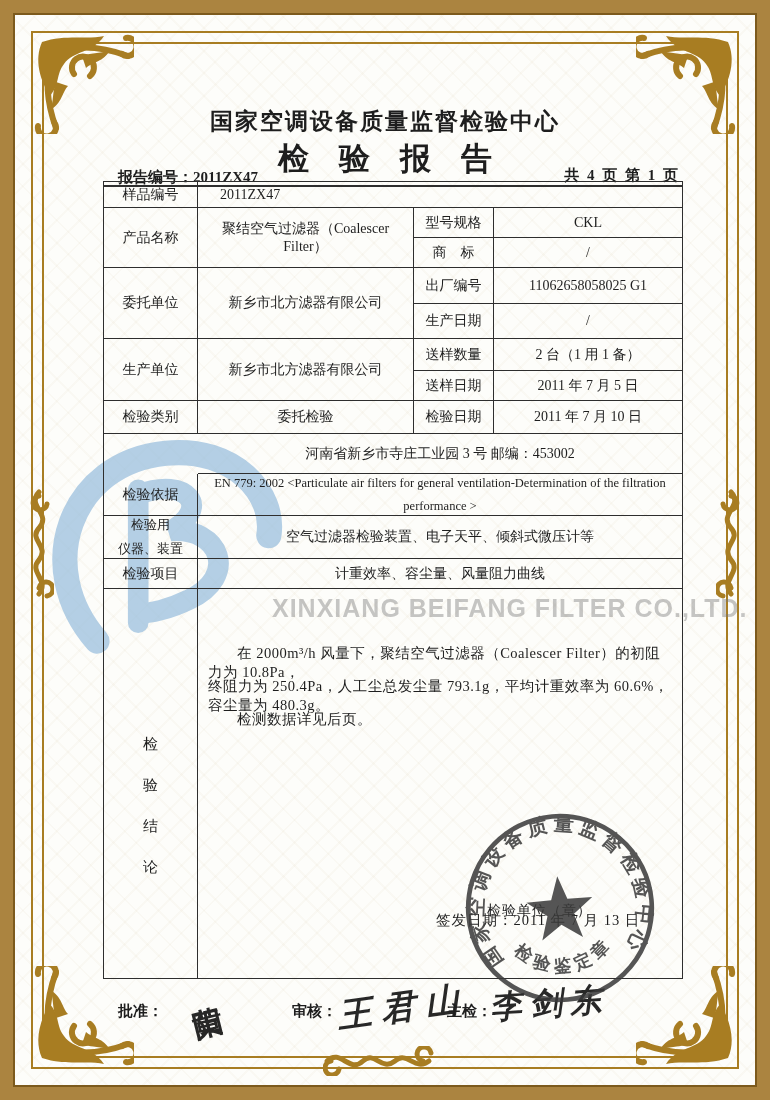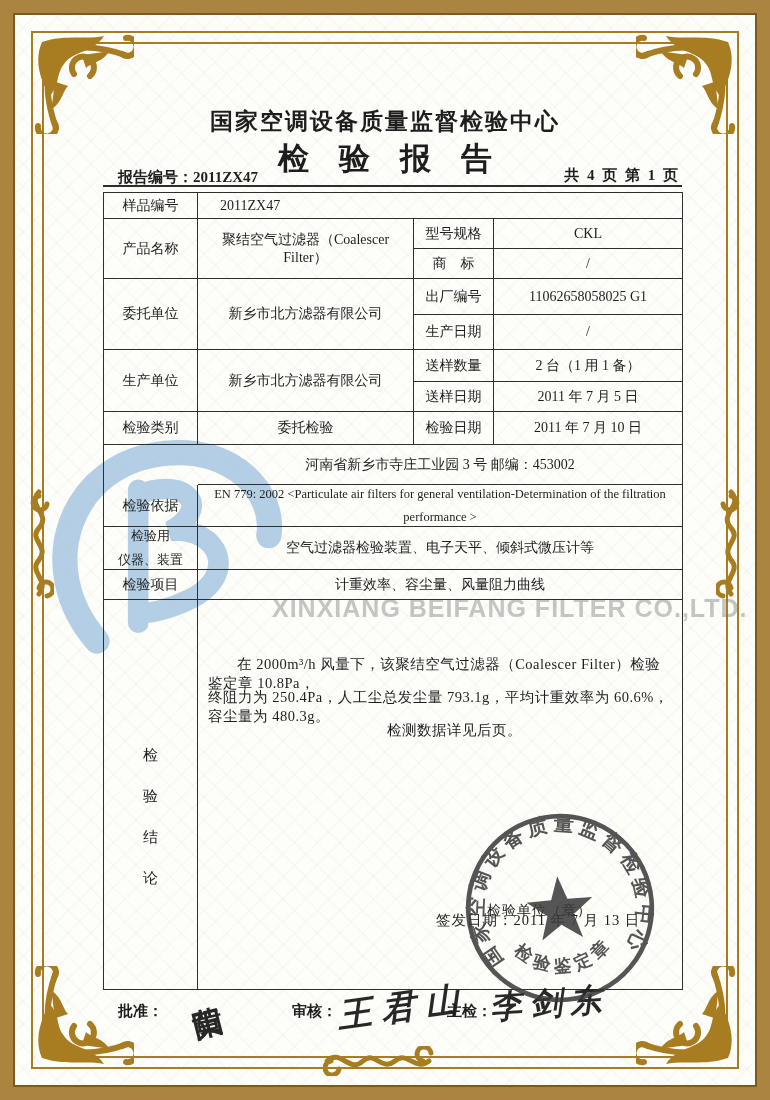--- a/index.html
+++ b/index.html
@@ -47,41 +47,41 @@
   .t2 { position:absolute; left:0; top:138px; width:100%; text-align:center;
         font-family:"Liberation Sans","DejaVu Sans",sans-serif;
         font-size:31px; font-weight:bold; }
   .t2 span { letter-spacing:30px; margin-right:-30px; }
   .meta-left { position:absolute; left:118px; top:168px; font-size:15px; font-weight:bold; }
   .meta-right { position:absolute; right:90px; top:166px; font-size:15px; font-weight:bold; letter-spacing:2px; }
   .head-rule { position:absolute; left:103px; top:185px; width:579px; height:2px; background:#2e2e2e; }
 
   
   .tbl {
-    position:absolute; left:103px; top:192px; width:579px;
+    position:absolute; left:103px; top:181px; width:579px;
     display:grid;
     grid-template-columns:94px 216px 80px 189px;
     grid-template-rows:26px 30px 30px 36px 35px 32px 30px 33px 40px 42px 43px 30px 390px;
     border-top:1.5px solid #2e2e2e; border-left:1.5px solid #2e2e2e;
     font-size:14px;
   }
   .c { border-right:1.5px solid #2e2e2e; border-bottom:1.5px solid #2e2e2e;
        display:flex; align-items:center; justify-content:center; text-align:center;
        padding:1px 3px; box-sizing:border-box; }
   .c.left { justify-content:flex-start; padding-left:22px; text-align:left; }
   .c.small { font-size:13px; }
   .c.col { flex-direction:column; line-height:1.35;gap:6px; }
   .basis { font-size:12.5px; line-height:1.55; padding:2px 4px; }
   .concl-label { flex-direction:column; justify-content:flex-start; padding-top:146px; gap:22px; font-size:15px; }
   .concl-body { position:relative; display:block; }
   .cl { position:absolute; left:0; width:100%; padding:0 10px; box-sizing:border-box;
         font-size:14.5px; letter-spacing:.5px; }
   .cl1 { top:55px; text-indent:2em; text-align:left; }
   .cl2 { top:88px; text-align:left; }
-  .cl3 { top:121px; text-indent:2em; text-align:center; }
+  .cl3 { top:121px; text-indent:2em; text-align:left; }
 
   
   .seal-unit { position:absolute; left:487px; top:879px; font-size:14px; letter-spacing:1px;margin-top:23px; }
   .issue-date { position:absolute; left:436px; top:911px; font-size:14.5px; letter-spacing:1px; }
   .stamp { position:absolute; left:462px; top:810px; z-index:5; transform:rotate(-5deg); }
 
   
   .sigl { position:absolute; top:1002px; font-size:15px; font-weight:bold; }
   .sig { position:absolute; font-family:"DejaVu Sans","Liberation Sans",sans-serif;
          font-weight:bold; color:#161616; opacity:.92; white-space:nowrap; }
@@ -242,21 +242,21 @@
     <div class="c" style="grid-row:12;grid-column:1">检验项目</div>
     <div class="c" style="grid-row:12;grid-column:2/5">计重效率、容尘量、风量阻力曲线</div>
 
     <div class="c concl-label" style="grid-row:13;grid-column:1">
       <span>检</span>
       <span>验</span>
       <span>结</span>
       <span>论</span>
     </div>
     <div class="c concl-body" style="grid-row:13;grid-column:2/5">
-      <div class="cl cl1">在 2000m³/h 风量下，该聚结空气过滤器（Coalescer Filter）检验鉴定章 10.8Pa，</div>
+      <div class="cl cl1">在 2000m³/h 风量下，聚结空气过滤器（Coalescer Filter）的初阻力为 10.8Pa，</div>
       <div class="cl cl2">终阻力为 250.4Pa，人工尘总发尘量 793.1g，平均计重效率为 60.6%，容尘量为 480.3g。</div>
       <div class="cl cl3">检测数据详见后页。</div>
     </div>
   </div>
 
   <div class="seal-unit">检验单位（章）</div>
   <div class="issue-date">签发日期：2011 年 7 月 13 日</div>
 
   <svg class="stamp" width="196" height="196" viewBox="0 0 190 190">
     <g opacity="0.86">

